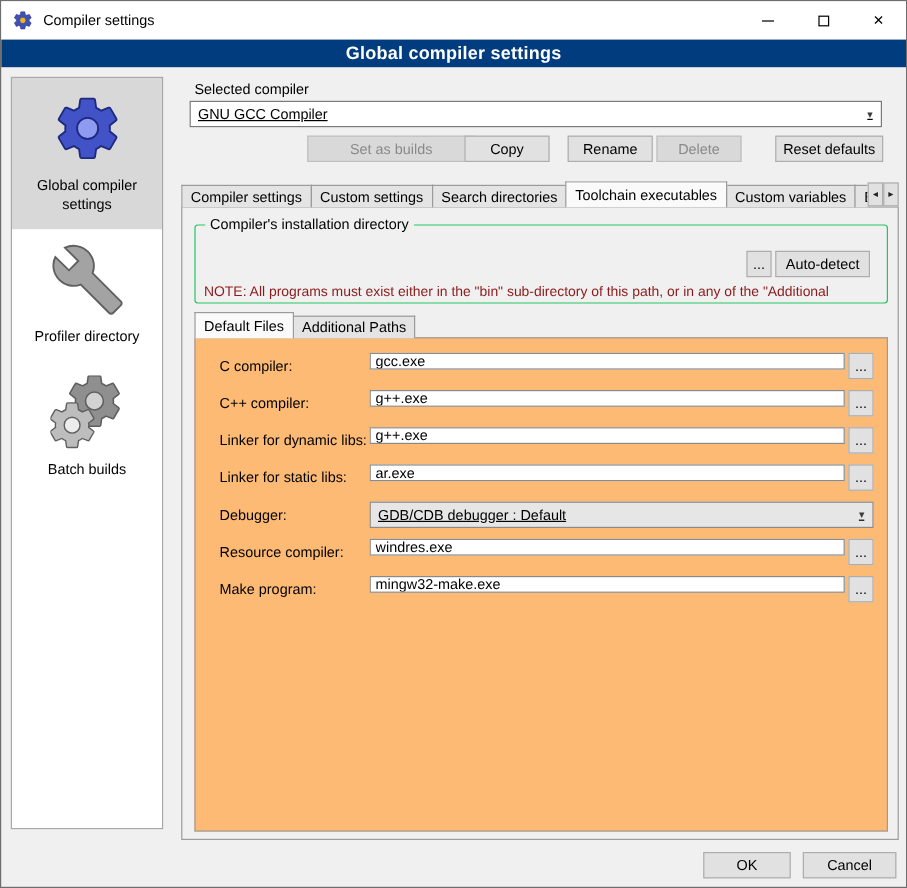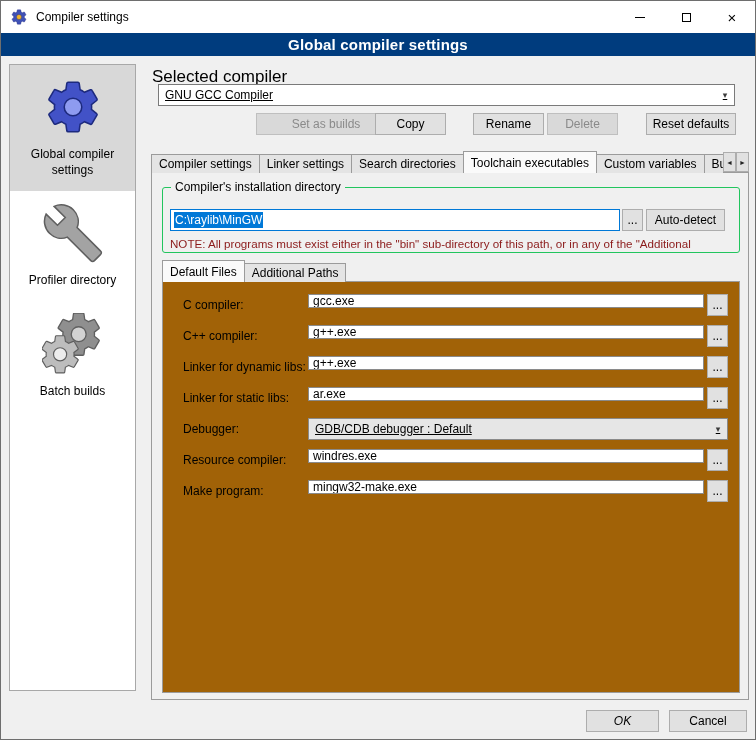--- a/index.html
+++ b/index.html
@@ -28,31 +28,31 @@
   
   .sidebar { position:absolute; left:8px; top:63px; width:127px; height:627px;
              background:#fff; border:1px solid #a8a8a8; }
   .side-item { display:flex; flex-direction:column; align-items:center;
                padding:11px 4px 13px; cursor:default; }
   .side-item.selected { background:#d8d8d8; }
   .side-icon { width:62px; height:62px; margin-bottom:9px; }
   .side-label { text-align:center; font-size:12px; line-height:1.3; }
 
   
-  .section-label { position:absolute; left:151px; top:66px; font-size:17px; }
+  .section-label { position:absolute; left:161px; top:66px; font-size:12px; }
   .combo { background:#fff; border:1px solid #7a7a7a; display:flex; align-items:center;
            padding-left:6px; font-size:12px;text-decoration:underline; }
   .combo-arrow { margin-left:auto; width:18px; text-align:center; color:#3c3c3c; font-size:9px; }
   .compiler-combo { position:absolute; left:157px; top:83px; width:577px; height:22px; }
 
   .btn { position:absolute; height:22px; background:#e1e1e1; border:1px solid #adadad;
          font-size:12px; display:flex; align-items:center; justify-content:center; cursor:default; }
   .btn.disabled { background:#d9d9d9; border-color:#bfbfbf; color:#8a8a8a; }
   .btn-setdefault { left:255px; top:112px; width:140px; }
-  .btn-copy      { left:374px; top:112px; width:71px; }
+  .btn-copy      { left:386px; top:112px; width:71px; }
   .btn-rename    { left:472px; top:112px; width:71px; }
   .btn-delete    { left:546px; top:112px; width:71px; }
   .btn-reset     { left:645px; top:112px; width:90px; }
 
   
   .tabstrip { position:absolute; left:150px; top:150px; width:572px; height:22px;
               display:flex; align-items:flex-end; overflow:hidden; z-index:3; }
   .tab { height:19px; padding:0 7px; background:#e4e4e4; border:1px solid #9b9b9b;
          border-bottom:none; display:flex; align-items:center; white-space:nowrap;
          font-size:12px; margin-right:-1px; cursor:default; }
@@ -79,34 +79,34 @@
   .gb-auto   { position:absolute; left:483px; top:21px; width:79px; height:22px; }
   .btn-inline { position:absolute; background:#e1e1e1; border:1px solid #adadad; font-size:12px;
                 display:flex; align-items:center; justify-content:center; cursor:default; }
   .note { position:absolute; left:7px; top:49px; width:566px; color:#8b1a1a; font-size:11.6px;
           white-space:nowrap; overflow:hidden; }
 
   
   .subtabstrip { position:absolute; left:10px; top:87px; height:22px; display:flex;
                  align-items:flex-end; z-index:3; }
   .subpanel { position:absolute; left:10px; top:108px; width:578px; height:412px;
-              background:#a16207; border:1px solid #9b9b9b; z-index:2; }
+              background:#fdba74; border:1px solid #9b9b9b; z-index:2; }
 
   
   .frow-label { position:absolute; left:20px; height:22px; display:flex; align-items:center;
                 font-size:12px; }
   .frow-input { position:absolute; left:145px; width:396px; height:14px; background:#fff;
                 border:1px solid #8a8a8a; font-family:Liberation Sans, sans-serif;
                 font-size:12px; padding:0 4px; }
   .frow-browse { position:absolute; left:544px; width:21px; height:22px; }
   .debugger-combo { position:absolute; left:145px; width:420px; height:22px;
                     background:#e6e6e6; border:1px solid #8a8a8a; }
 
   
-  .btn-ok     { left:585px; top:709px; width:73px;font-style:italic; }
+  .btn-ok     { left:585px; top:709px; width:73px; }
   .btn-cancel { left:668px; top:709px; width:78px; }
 </style>
 </head>
 <body>
 
 <div class="window">
 
   <div class="titlebar">
     <svg class="app-icon" viewBox="0 0 24 24">
       <path fill="#3f51b5" stroke="#1a237e" stroke-width="0.5" d="M19.14 12.94c.04-.3.06-.61.06-.94 0-.32-.02-.64-.07-.94l2.03-1.58c.18-.14.23-.41.12-.61l-1.92-3.32c-.12-.22-.37-.29-.59-.22l-2.39.96c-.5-.38-1.03-.7-1.62-.94l-.36-2.54c-.04-.24-.24-.41-.48-.41h-3.84c-.24 0-.43.17-.47.41l-.36 2.54c-.59.24-1.13.57-1.62.94l-2.39-.96c-.22-.08-.47 0-.59.22L2.74 8.87c-.12.21-.08.47.12.61l2.03 1.58c-.05.3-.09.63-.09.94s.02.64.07.94l-2.03 1.58c-.18.14-.23.41-.12.61l1.92 3.32c.12.22.37.29.59.22l2.39-.96c.5.38 1.03.7 1.62.94l.36 2.54c.05.24.24.41.48.41h3.84c.24 0 .44-.17.47-.41l.36-2.54c.59-.24 1.13-.56 1.62-.94l2.39.96c.22.08.47 0 .59-.22l1.92-3.32c.12-.22.07-.47-.12-.61l-2.01-1.58z"></path>
@@ -164,36 +164,33 @@
   </div>
 
   <div class="btn disabled btn-setdefault">Set as builds</div>
   <div class="btn btn-copy">Copy</div>
   <div class="btn btn-rename">Rename</div>
   <div class="btn disabled btn-delete">Delete</div>
   <div class="btn btn-reset">Reset defaults</div>
 
   <div class="tabstrip">
     <div class="tab">Compiler settings</div>
-    <div class="tab">Linker settings</div>
+    <div class="tab">Custom settings</div>
     <div class="tab">Search directories</div>
     <div class="tab active">Toolchain executables</div>
     <div class="tab">Custom variables</div>
     <div class="tab">Build</div>
   </div>
   <div class="tab-scroll left">◄</div>
   <div class="tab-scroll right">►</div>
 
   <div class="tab-panel">
 
     <div class="groupbox">
       <span class="groupbox-legend">Compiler's installation directory</span>
-      <div class="dir-input">
-        <span class="sel">C:\raylib\MinGW</span>
-      </div>
       <div class="btn-inline gb-browse">...</div>
       <div class="btn-inline gb-auto">Auto-detect</div>
       <div class="note">NOTE: All programs must exist either in the "bin" sub-directory of this path, or in any of the "Additional</div>
     </div>
 
     <div class="subtabstrip">
       <div class="tab active">Default Files</div>
       <div class="tab">Additional Paths</div>
     </div>
 

